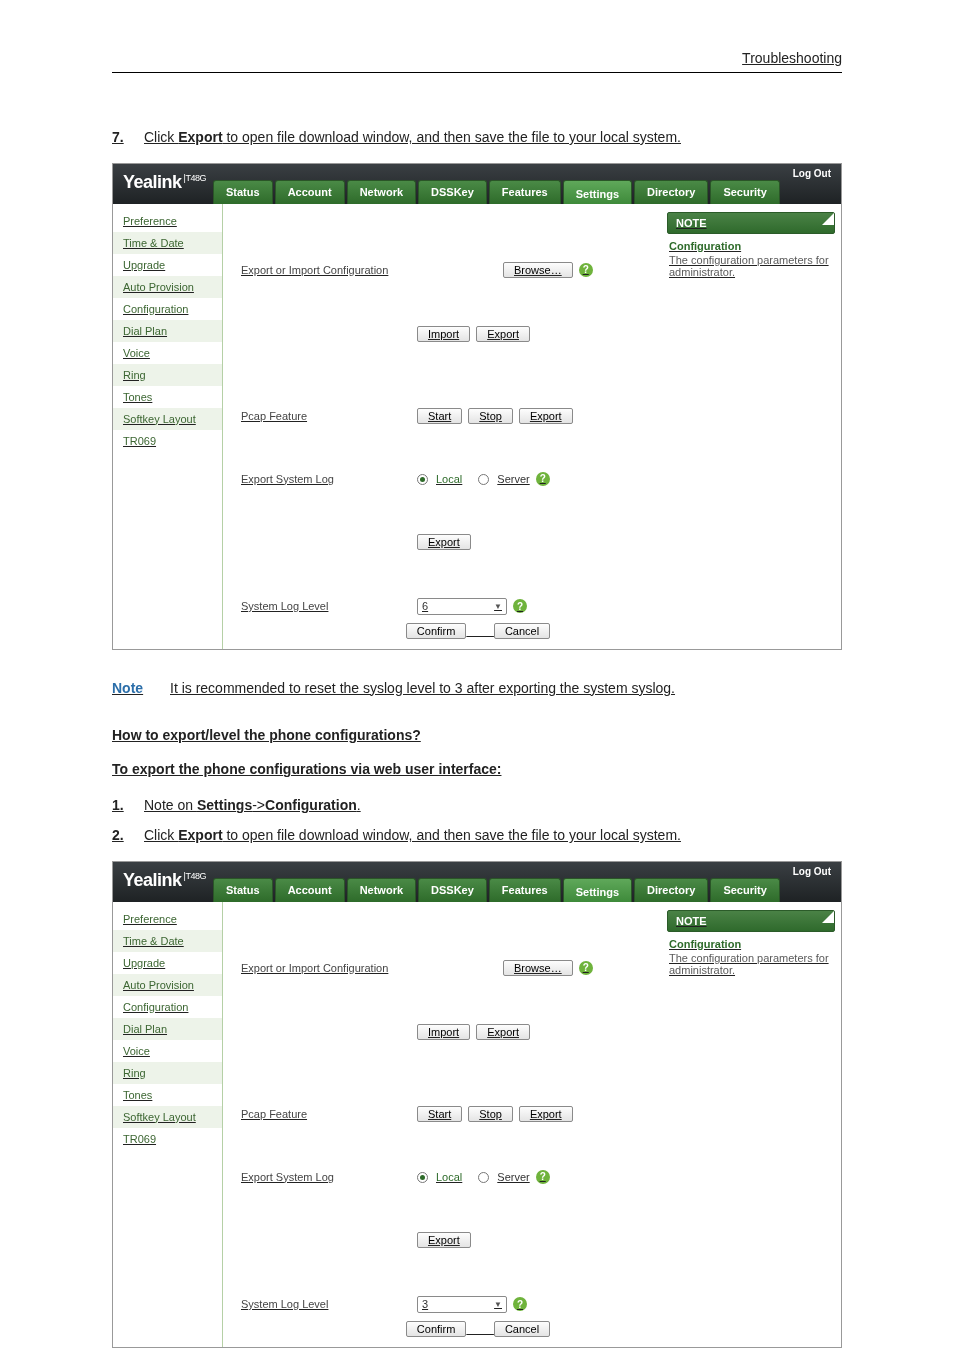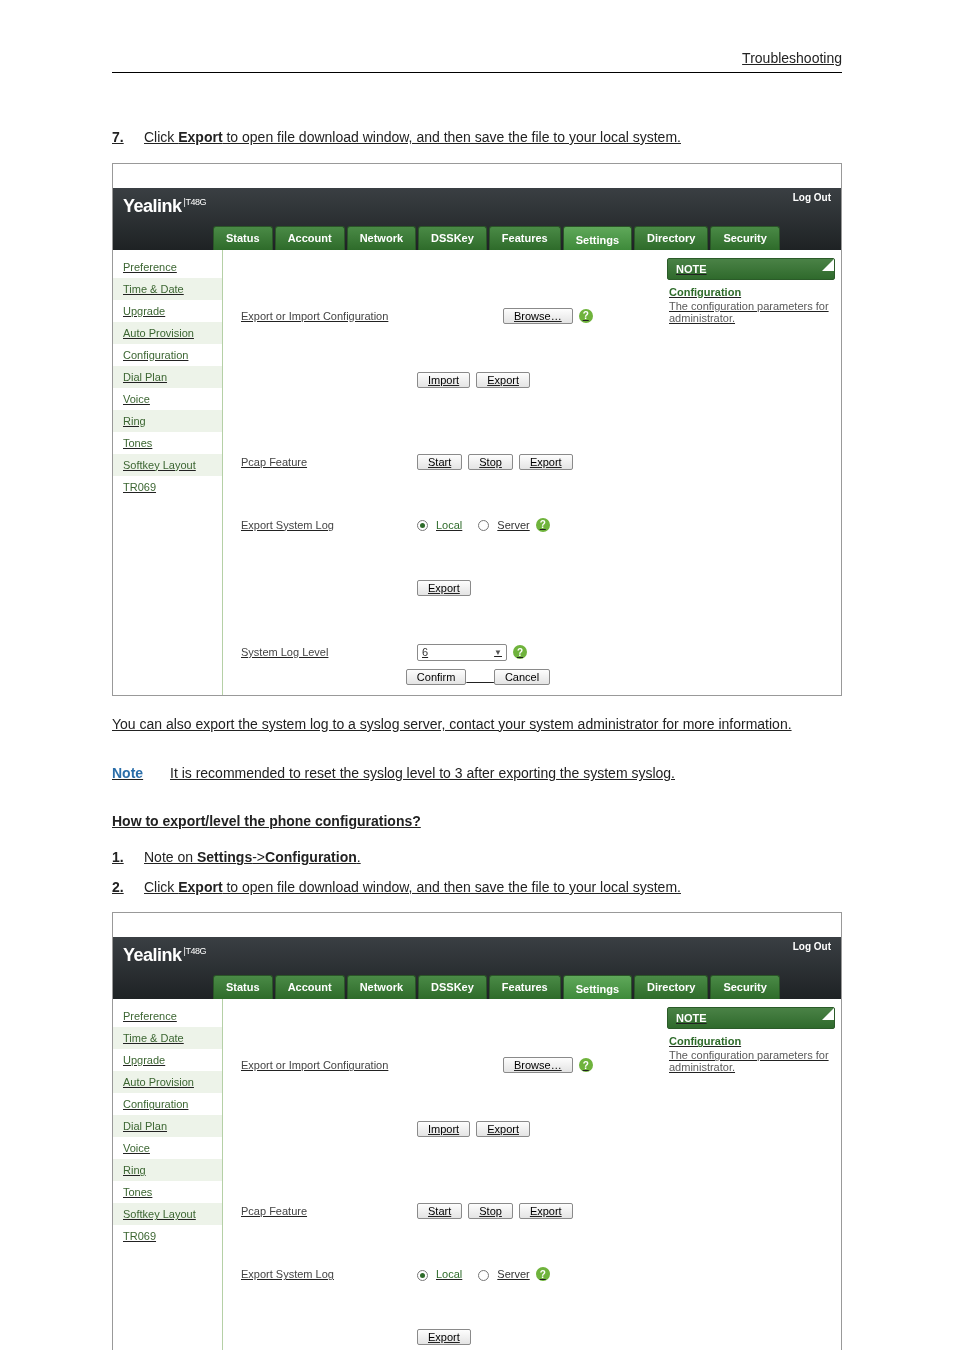--- a/index.html
+++ b/index.html
@@ -12,21 +12,21 @@
   .step-row .txt { flex: 1; }
   .para { font-size: 14px; line-height: 1.55; margin: 10px 0 14px; }
   .subhead { font-size: 14px; font-weight: bold; margin: 18px 0 12px; }
   .note-row { display: flex; align-items: baseline; margin: 28px 0 28px; }
   .note-row .note-lbl { width: 50px; color: #2b6ea9; font-weight: bold; font-size: 14px; }
   .note-row .note-txt { flex: 1; font-size: 14px; line-height: 1.55; padding-left: 8px; }
   .page-num { text-align: right; font-size: 10px; }
 
   
   .ypanel { border: 1px solid #999; margin: 14px 0 18px; font-family: Tahoma, Arial, sans-serif; font-size: 11px; color: #333; background: #fff; }
-  .ytop { background: linear-gradient(#3a3f43, #1e2224); height: 62px; position: relative; margin-top: 24px; }
+  .ytop { background: linear-gradient(#3a3f43, #1e2224); height: 40px; position: relative; }
   .ylogo { position: absolute; left: 10px; top: 8px; color: #fff; font-weight: bold; font-size: 18px; letter-spacing: -0.5px; }
   .ylogo .sub { font-size: 9px; font-weight: normal; vertical-align: super; margin-left: 2px; }
   .ylogout { position: absolute; right: 10px; top: 4px; color: #fff; font-size: 10px; font-weight: bold; }
   .ytabs { position: absolute; bottom: 0; left: 100px; display: flex; gap: 2px; }
   .ytab { background: linear-gradient(#4a8a46, #2e6b2a); color: #fff; padding: 5px 12px 4px; font-size: 11px; font-weight: bold; border-radius: 3px 3px 0 0; border: 1px solid #2a5527; border-bottom: none; cursor: pointer; text-align: right; }
   .ytab.active { background: linear-gradient(#5fa85a, #3e8a3a); padding-top: 7px; }
   .ybody { display: flex; min-height: 230px; }
   .yside { width: 110px; border-right: 1px solid #b5d0a6; padding-top: 6px; }
   .yside-item { padding: 5px 10px 5px; color: #3c6632; font-size: 11px; cursor: pointer; }
   .yside-item.alt { background: #edf3e9; }
@@ -140,28 +140,28 @@
       <div class="ynote">
         <div class="ynote-head">NOTE</div>
         <div class="ynote-body">
           <span class="t">Configuration</span>
           <span>The configuration parameters for administrator.</span>
         </div>
       </div>
     </div>
   </div>
 
-  <p class="para">You can also export the system log to a syslog server, contact your system administrator for more information.</p>
 
   <div class="note-row">
     <div class="note-lbl">Note</div>
     <div class="note-txt">It is recommended to reset the syslog level to 3 after exporting the system syslog.</div>
   </div>
 
   <div class="subhead">How to export/level the phone configurations?</div>
+  <div class="subhead">To export the phone configurations via web user interface:</div>
 
   <div class="step-row">
     <div class="num">1.</div>
     <div class="txt">
       <span>Note on </span><b>Settings</b><span>-&gt;</span><b>Configuration</b><span>.</span>
     </div>
   </div>
   <div class="step-row" style="margin-top:2px">
     <div class="num">2.</div>
     <div class="txt">

